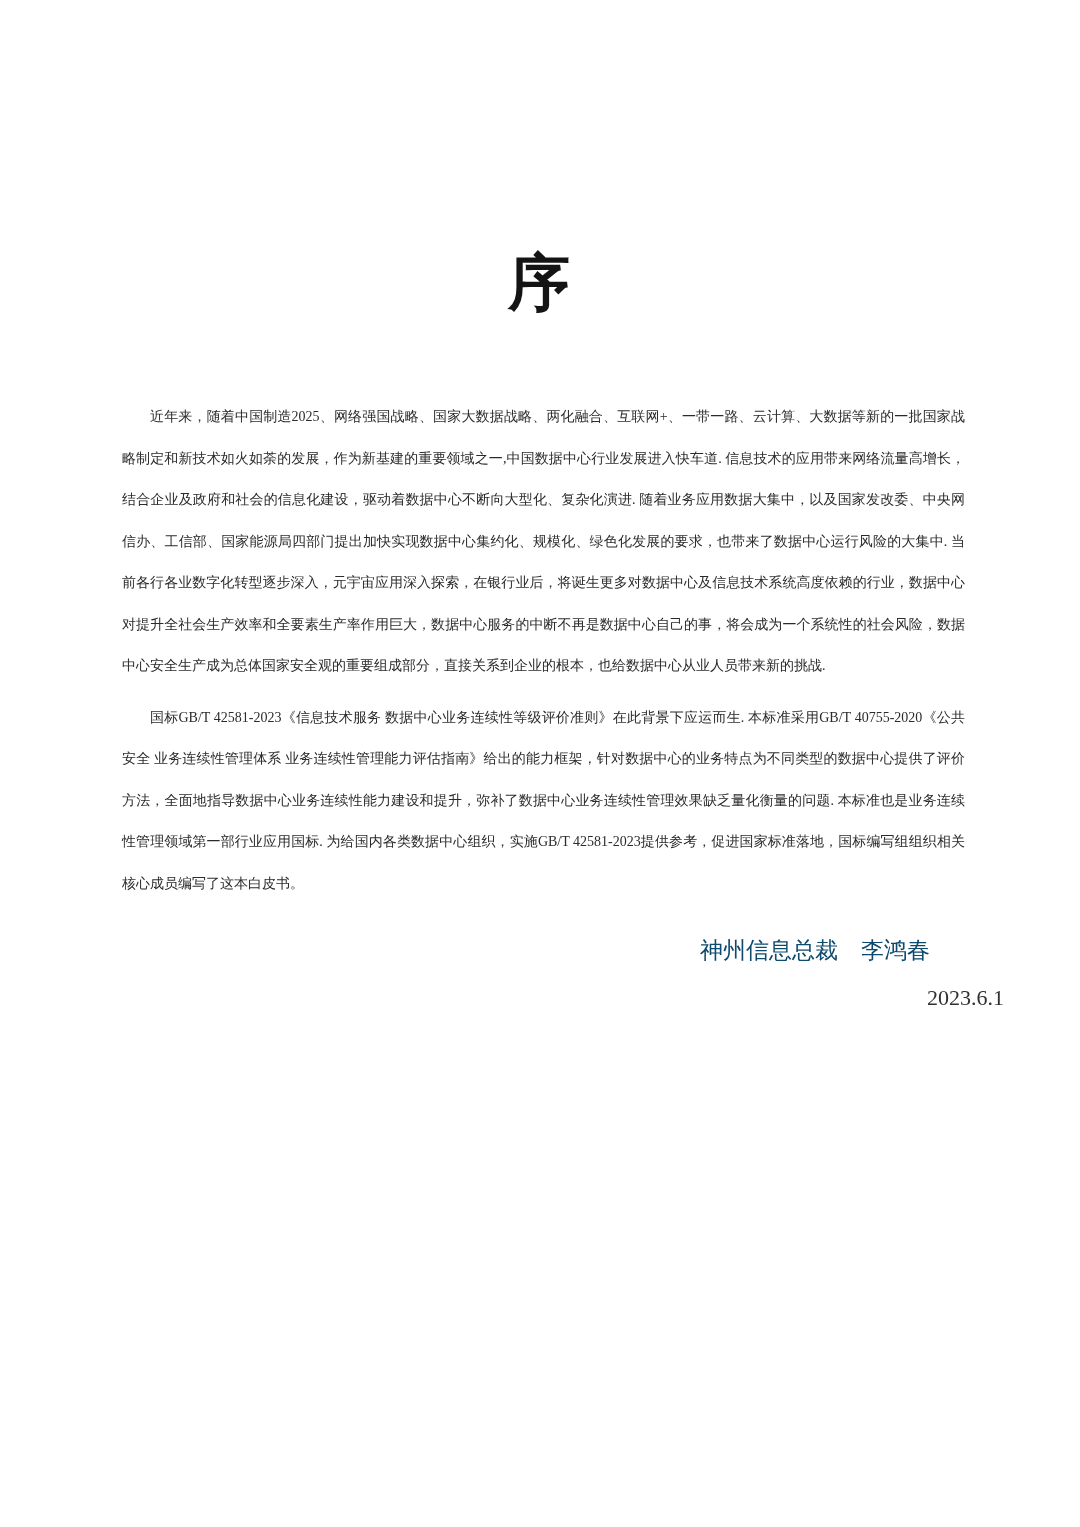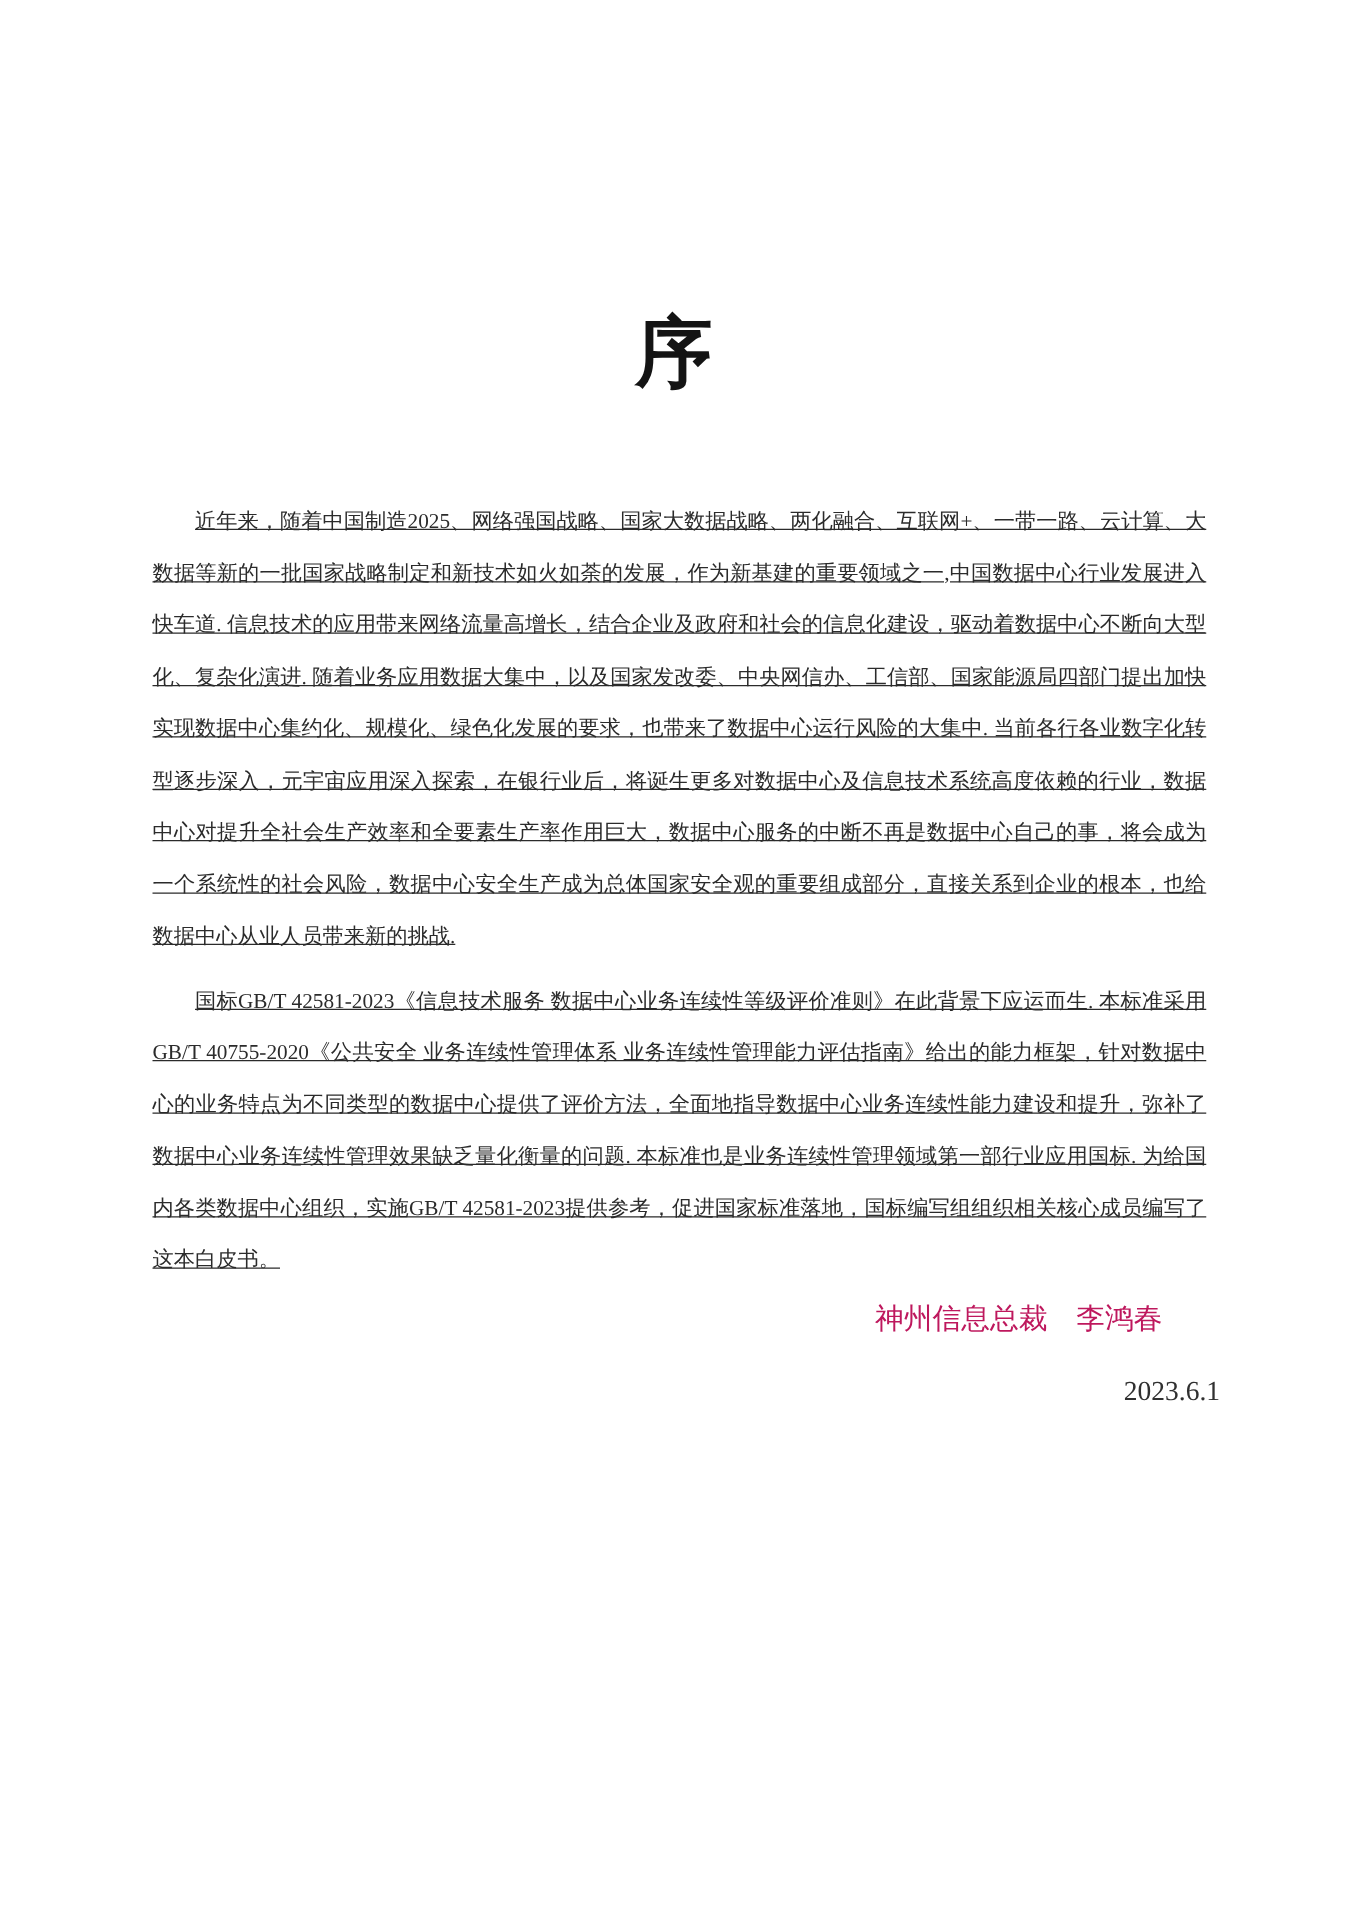--- a/index.html
+++ b/index.html
@@ -20,43 +20,41 @@
     padding-top: 248px;
     text-align: center;
     font-size: 62px;
     line-height: 70px;
     font-weight: 700;
     color: #141414;
     letter-spacing: 2px;
   }
   .content {
     margin: 78px 115px 0 122px;
-    font-size: 17px;
+    font-size: 14px;
     line-height: 41.5px;
     text-align: justify;
     text-justify: inter-character;
-    text-decoration: underline;
   }
   .content p {
     margin: 0 0 10px 0;
     text-indent: 2em;
     word-break: break-all;
   }
   .signature-line {
-    margin-top: 12px;
+    margin-top: 32px;
     padding-right: 150px;
     text-align: right;
     font-size: 23px;
     line-height: 30px;
-    color: #be185d;
-    font-family: Liberation Mono, monospace;
+    color: #0c4a6e;
   }
   .date-line {
-    margin-top: 28px;
-    padding-right: 104px;
+    margin-top: 18px;
+    padding-right: 76px;
     text-align: right;
     font-size: 22px;
     line-height: 28px;
     color: #303030;
   }
 </style>
 </head>
 <body>
 
 <div class="page">

